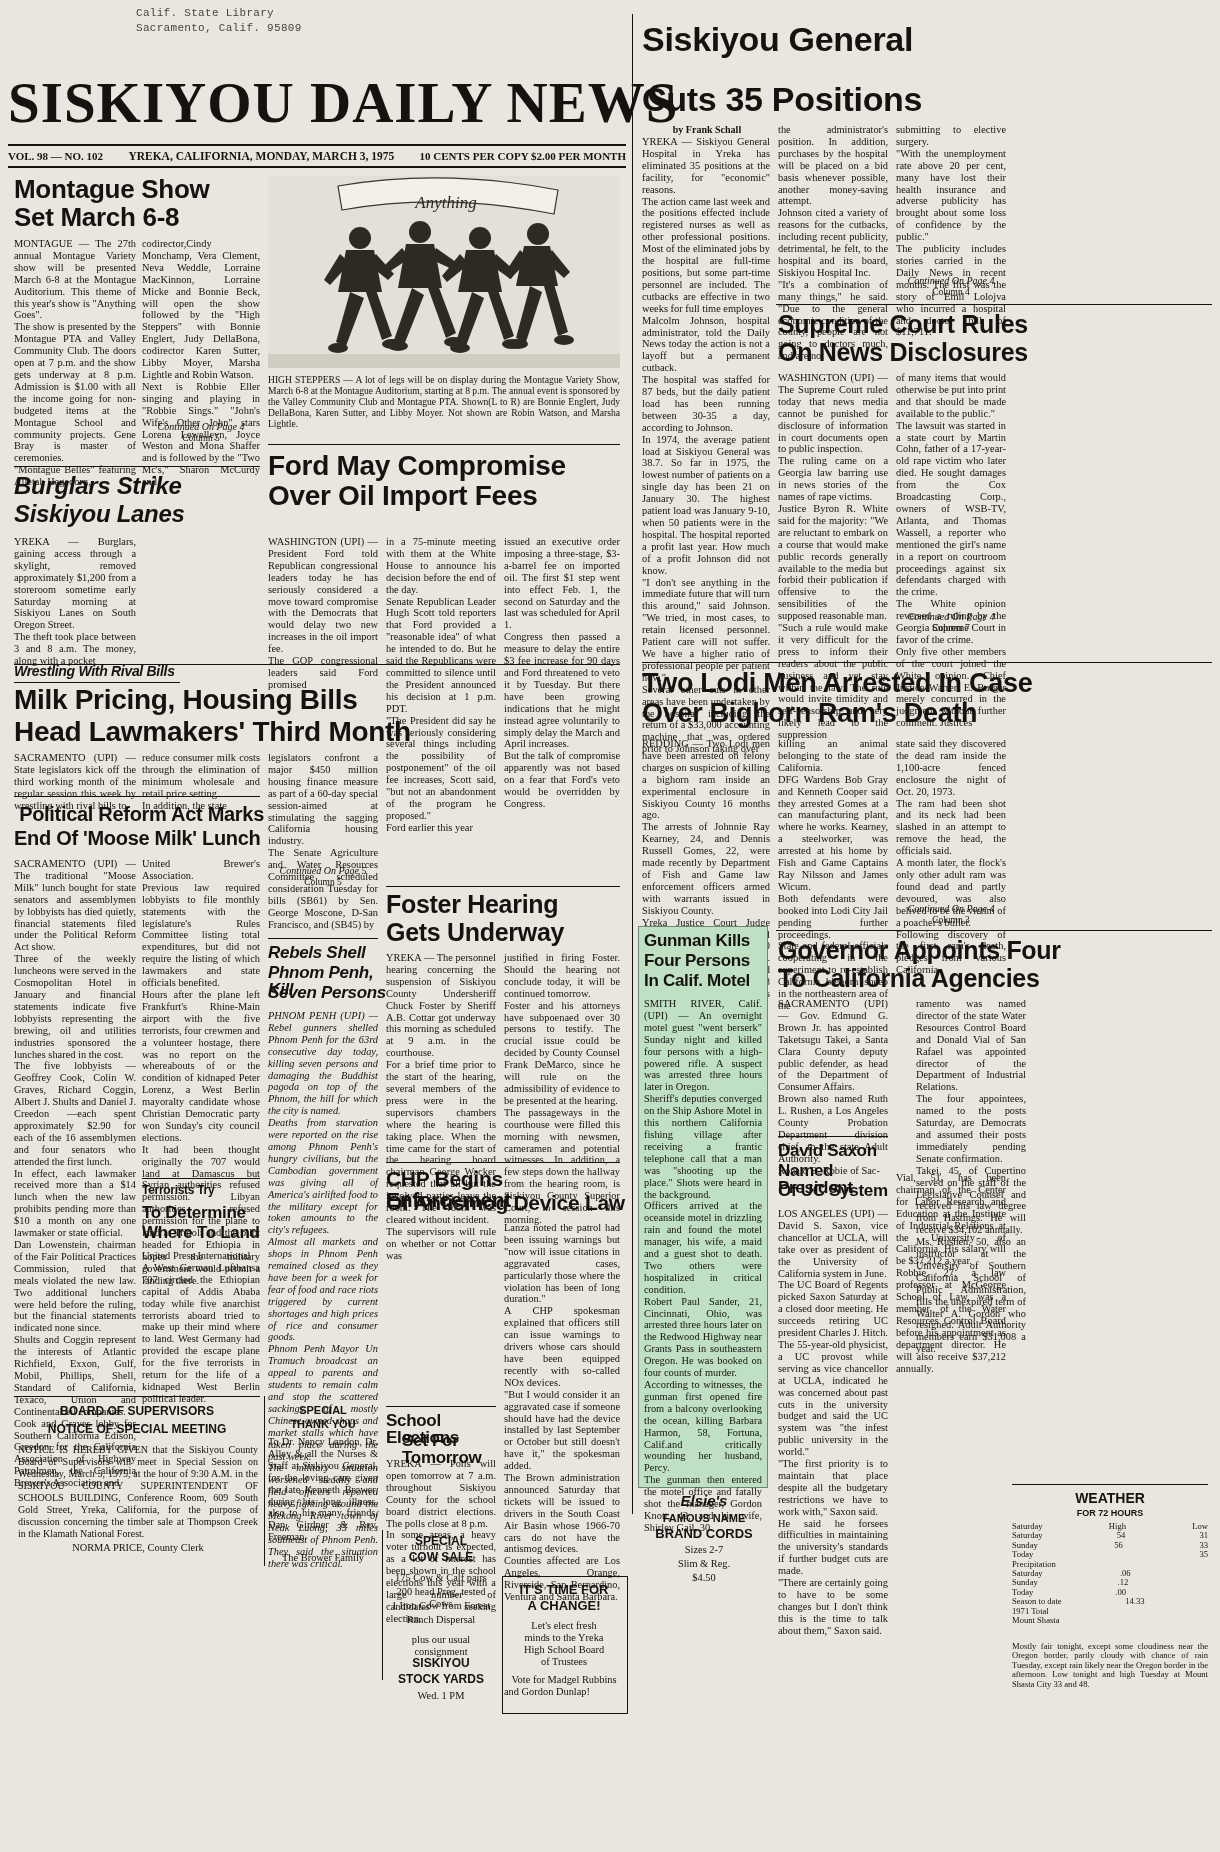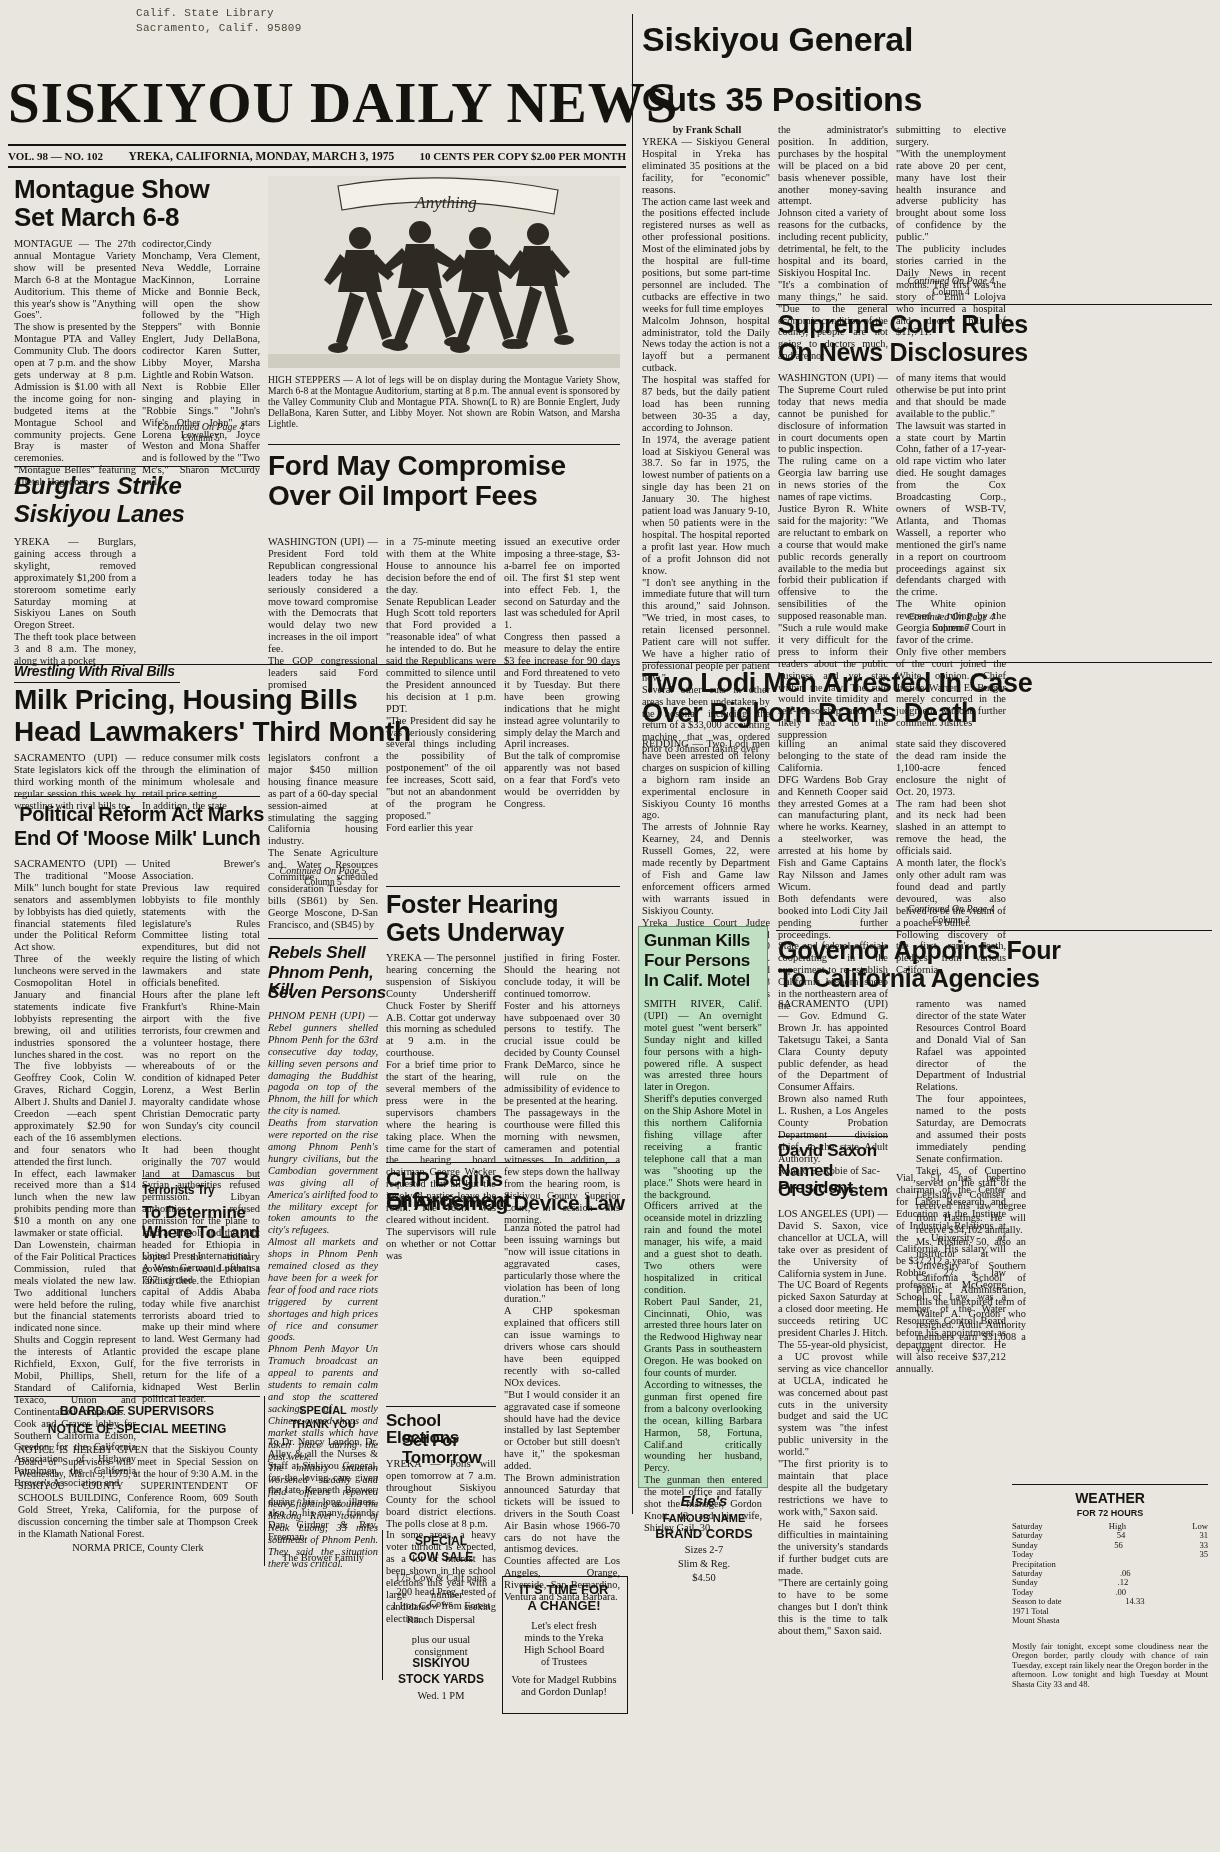--- a/index.html
+++ b/index.html
@@ -365,21 +365,21 @@
   <div class="col center" style="left:386px;top:1690px;width:110px;text-align:center;">Wed. 1 PM</div>
 
   <div class="boxad" style="left:502px;top:1576px;width:124px;height:136px;"></div>
   <div class="adtitle" style="position:absolute;left:504px;top:1582px;width:120px;font-size:13px;">IT'S TIME FOR</div>
   <div class="adtitle" style="position:absolute;left:504px;top:1598px;width:120px;font-size:13px;">A CHANGE!</div>
   <div class="col center" style="left:504px;top:1620px;width:120px;text-align:center;">Let's elect fresh</div>
   <div class="col center" style="left:504px;top:1632px;width:120px;text-align:center;">minds to the Yreka</div>
   <div class="col center" style="left:504px;top:1644px;width:120px;text-align:center;">High School Board</div>
   <div class="col center" style="left:504px;top:1656px;width:120px;text-align:center;">of Trustees</div>
   <div class="col center" style="left:504px;top:1674px;width:120px;text-align:center;">Vote for Madgel Rubbins</div>
-  <div class="col center" style="left:504px;top:1686px;width:120px;text-align:center;">and Gordon Dunlap!</div>
+  <div class="col center" style="left:504px;top:1686px;width:120px;text-align:left;">and Gordon Dunlap!</div>
 
   <div class="adtitle" style="position:absolute;left:644px;top:1492px;width:120px;font-size:15px;font-style:italic;">Elsie's</div>
   <div class="adtitle" style="position:absolute;left:644px;top:1512px;width:120px;font-size:11px;">FAMOUS NAME</div>
   <div class="adtitle" style="position:absolute;left:644px;top:1526px;width:120px;font-size:13px;">BRAND CORDS</div>
   <div class="col center" style="left:644px;top:1544px;width:120px;text-align:center;">Sizes 2-7</div>
   <div class="col center" style="left:644px;top:1558px;width:120px;text-align:center;">Slim &amp; Reg.</div>
   <div class="col center" style="left:644px;top:1572px;width:120px;text-align:center;">$4.50</div>
 
   <div class="rule-h" style="left:1012px;top:1484px;width:196px;"></div>
   <div class="adtitle" style="position:absolute;left:1012px;top:1490px;width:196px;font-size:14px;">WEATHER</div>

